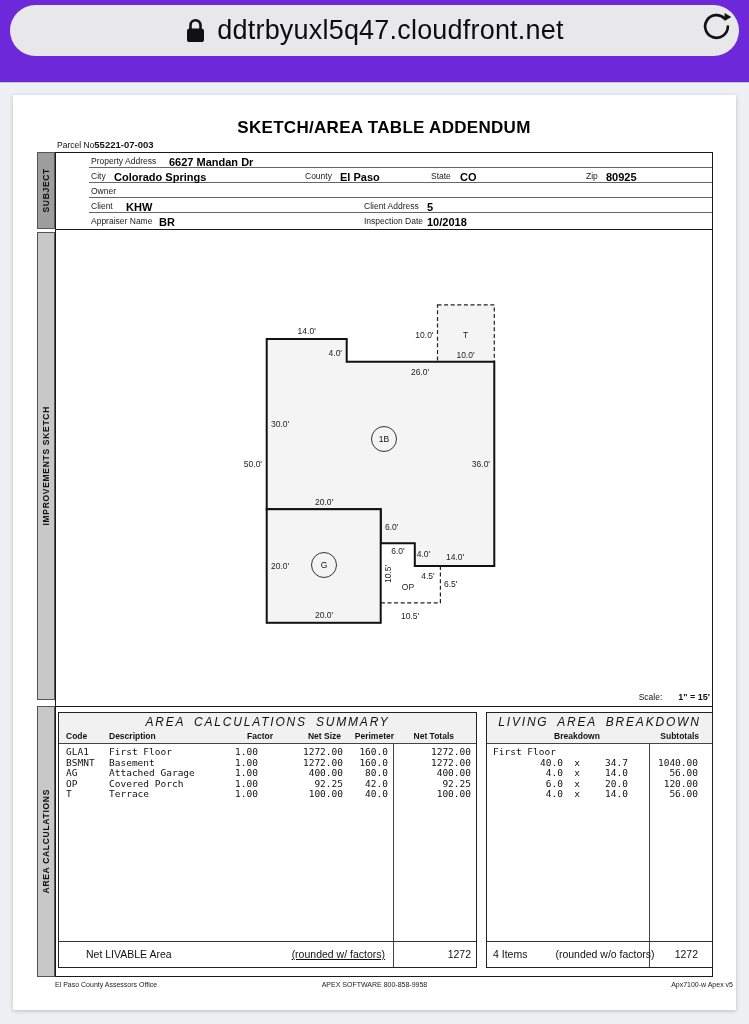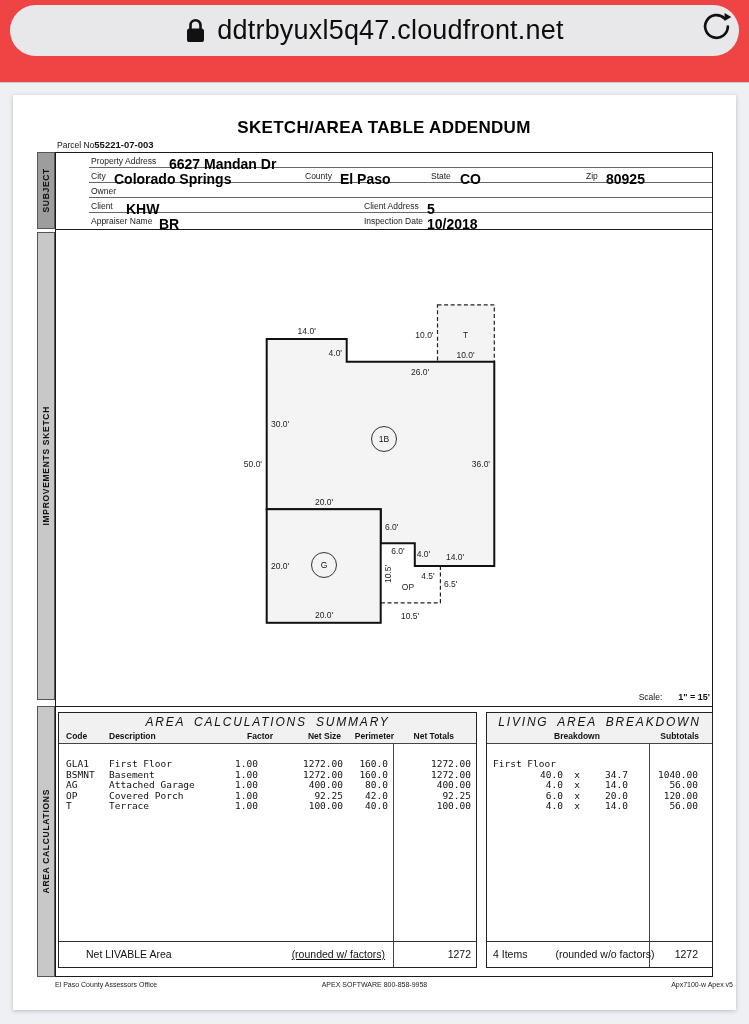--- a/index.html
+++ b/index.html
@@ -3,21 +3,21 @@
 <meta charset="utf-8">
 <style>
   html,body { margin:0; padding:0; }
   body {
     width:749px; height:1024px; position:relative; overflow:hidden;
     background:#fff; font-family:"Liberation Sans","DejaVu Sans",sans-serif;
     -webkit-font-smoothing:antialiased;
   }
   
   .chrome { position:absolute; left:0; top:0; width:749px; height:82px;
-    background:#ef4444; border-bottom:1px solid #c9c9cd; z-index:5; }
+    background:#6d28d9; border-bottom:1px solid #c9c9cd; z-index:5; }
   .pill { position:absolute; left:10px; top:5px; width:729px; height:51px;
     border-radius:26px; background:#e8e8ea; display:flex; align-items:center;
     justify-content:center; gap:11px; box-sizing:border-box; }
   .url { font-size:27px; font-weight:500; color:#0d0d0d; letter-spacing:0.2px; }
   .reload-btn { position:absolute; right:15px; top:9px; width:34px; height:34px;
     background:none; border:none; padding:0; cursor:pointer; }
   
   .canvas { position:absolute; left:0; top:83px; width:749px; height:941px; background:#eff0f4; }
   .sheet { position:absolute; left:13px; top:95px; width:723px; height:915px;
     background:#fff; box-shadow:0 1px 4px rgba(50,50,70,.28); }
@@ -27,21 +27,21 @@
   .parcel { position:absolute; left:57px; top:139px; font-size:8.5px; color:#111; }
   .parcel .fvalue2 { font-weight:bold; font-size:9.5px; }
   .formbox { position:absolute; left:55px; top:152px; width:658px; height:825px;
     border:1.5px solid #1a1a1a; box-sizing:border-box; }
   .sec-subject { height:76.5px; border-bottom:1.5px solid #1a1a1a; box-sizing:border-box; position:relative;padding-left:33px; }
   .sec-sketch  { height:477px;  border-bottom:1.5px solid #1a1a1a; box-sizing:border-box; position:relative; }
   .sec-calc    { height:268.5px; position:relative; }
   .frow { height:15px; border-bottom:1px solid #666; box-sizing:border-box; position:relative; }
   .frow.last { border-bottom:none; }
   .flabel { position:absolute; top:3px; font-size:8.5px; color:#222; white-space:nowrap; }
-  .fvalue { position:absolute; top:2.5px; font-size:14px; font-weight:bold; color:#000; white-space:nowrap; }
+  .fvalue { position:absolute; top:2.5px; font-size:11px; font-weight:bold; color:#000; white-space:nowrap; }
   
   .strip { position:absolute; left:37px; width:18px; box-sizing:border-box;
     border:1px solid #555; display:flex; align-items:center; justify-content:center; }
   .strip span { writing-mode:vertical-rl; transform:rotate(180deg); font-size:8.5px;
     font-weight:bold; letter-spacing:0.7px; color:#111; white-space:nowrap; }
   #strip-subject { top:152px; height:76.5px; background:#9d9d9d; }
   #strip-improvements { top:232px; height:468px; background:#c8c8c8; }
   #strip-area { top:705.5px; height:271.5px; background:#c8c8c8; }
   
   .scale { position:absolute; left:540px; top:692px; width:170px; text-align:right;
@@ -64,21 +64,21 @@
     border-bottom:1px solid #444; }
   .ttitle { text-align:center; font-size:12px; letter-spacing:1.8px; word-spacing:4px;
     padding-top:2px; color:#111; white-space:nowrap;font-style:italic; }
   .th { position:absolute; bottom:2px; font-size:8.5px; font-weight:bold; color:#111; white-space:nowrap; }
   .tdivider { position:absolute; top:30px; bottom:0; width:1px; background:#444; }
   #tbl-summary .tdivider { left:334px; }
   #tbl-breakdown .tdivider { left:162px; }
   .tbody { position:absolute; left:0; right:0; top:33px;
     font-family:"DejaVu Sans Mono","Liberation Mono",monospace; font-size:9.5px; color:#111; }
   .trow { position:relative; height:10.6px; }
-  .trow span { position:absolute; top:12px; white-space:nowrap; }
+  .trow span { position:absolute; top:0; white-space:nowrap; }
   .c1{left:7px;} .c2{left:50px;}
   .c3{left:145px;width:54px;text-align:right;}
   .c4{left:216px;width:68px;text-align:right;}
   .c5{left:272px;width:57px;text-align:right;}
   .c6{left:336px;width:76px;text-align:right;}
   .b0{left:6px;}
   .ba{left:20px;width:56px;text-align:right;}
   .bx{left:85px;width:10px;text-align:center;}
   .bb{left:97px;width:44px;text-align:right;}
   .bs{left:150px;width:61px;text-align:right;}

